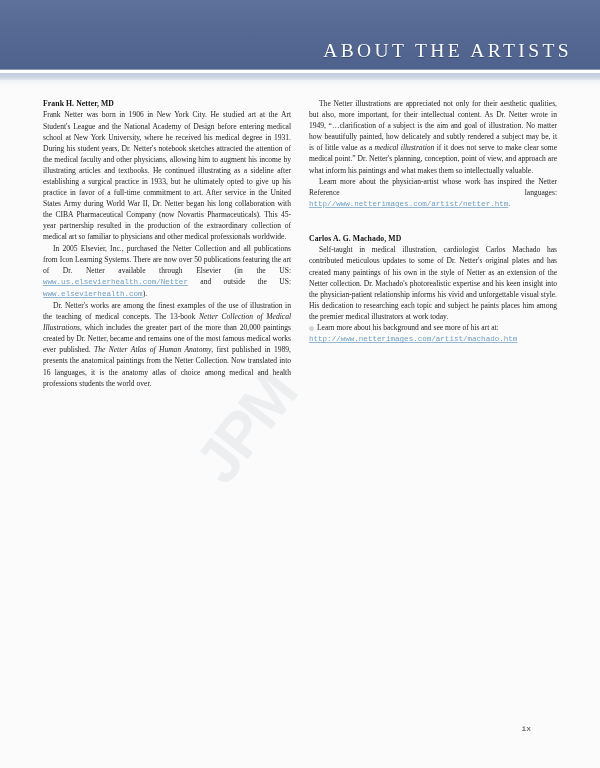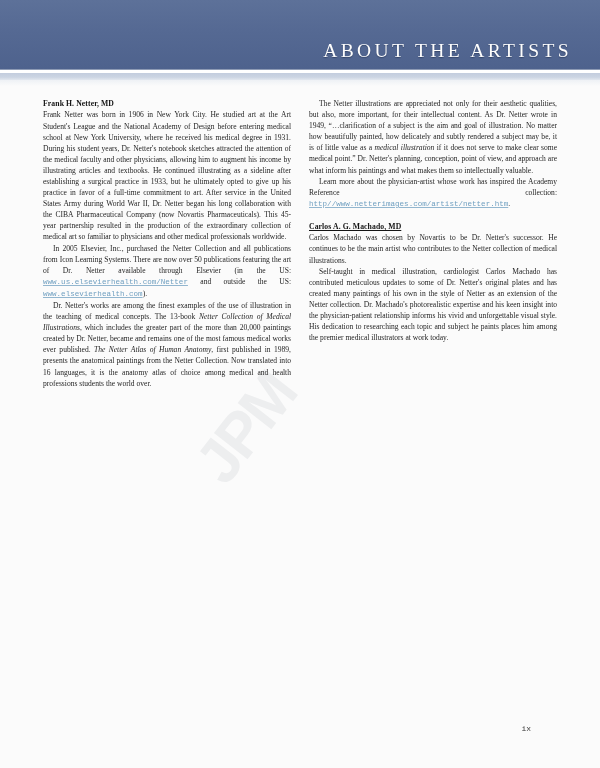--- a/index.html
+++ b/index.html
@@ -118,22 +118,21 @@
   }
   h2.subhead {
     margin: 0;
     font-size: 7.7px;
     line-height: 11.4px;
     font-weight: bold;
     color: #141414;
     letter-spacing: 0.1px;
   }
   h2.subhead.spaced {
-    margin-top: 11px;
-    text-decoration: underline;
+    margin-top: 23px;
   }
   .it {
     font-style: italic;
     font-family: Liberation Serif, serif;
   }
   .url-note {
     color: #6f9fc0;
     text-decoration: underline;
     text-decoration-color: rgba(111,159,192,0.75);
     font-family: Liberation Mono, monospace;
@@ -177,23 +176,23 @@
 
     <div class="col">
       <h2 class="subhead">Frank H. Netter, MD</h2>
       <p>Frank Netter was born in 1906 in New York City. He studied art at the Art Student's League and the National Academy of Design before entering medical school at New York University, where he received his medical degree in 1931. During his student years, Dr. Netter's notebook sketches attracted the attention of the medical faculty and other physicians, allowing him to augment his income by illustrating articles and textbooks. He continued illustrating as a sideline after establishing a surgical practice in 1933, but he ultimately opted to give up his practice in favor of a full-time commitment to art. After service in the United States Army during World War II, Dr. Netter began his long collaboration with the CIBA Pharmaceutical Company (now Novartis Pharmaceuticals). This 45-year partnership resulted in the production of the extraordinary collection of medical art so familiar to physicians and other medical professionals worldwide.</p>
       <p class="indent"><span>In 2005 Elsevier, Inc., purchased the Netter Collection and all publications from Icon Learning Systems. There are now over 50 publications featuring the art of Dr. Netter available through Elsevier (in the US: </span><span class="url-note">www.us.elsevierhealth.com/Netter</span><span> and outside the US: </span><span class="url-note">www.elsevierhealth.com</span><span>).</span></p>
       <p class="indent"><span>Dr. Netter's works are among the finest examples of the use of illustration in the teaching of medical concepts. The 13-book </span><span class="it">Netter Collection of Medical Illustrations</span><span>, which includes the greater part of the more than 20,000 paintings created by Dr. Netter, became and remains one of the most famous medical works ever published. </span><span class="it">The Netter Atlas of Human Anatomy</span><span>, first published in 1989, presents the anatomical paintings from the Netter Collection. Now translated into 16 languages, it is the anatomy atlas of choice among medical and health professions students the world over.</span></p>
     </div>
 
     <div class="col">
       <p class="indent"><span>The Netter illustrations are appreciated not only for their aesthetic qualities, but also, more important, for their intellectual content. As Dr. Netter wrote in 1949, “…clarification of a subject is the aim and goal of illustration. No matter how beautifully painted, how delicately and subtly rendered a subject may be, it is of little value as a </span><span class="it">medical illustration</span><span> if it does not serve to make clear some medical point.” Dr. Netter's planning, conception, point of view, and approach are what inform his paintings and what makes them so intellectually valuable.</span></p>
-      <p class="indent"><span>Learn more about the physician-artist whose work has inspired the Academy Reference collection: </span><span class="url-note">http//www.netterimages.com/artist/netter.htm</span><span>.</span></p>
+      <p class="indent"><span>Learn more about the physician-artist whose work has inspired the Netter Reference languages: </span><span class="url-note">http//www.netterimages.com/artist/netter.htm</span><span>.</span></p>
       <h2 class="subhead spaced">Carlos A. G. Machado, MD</h2>
-      <p>Carlos Machado was chosen by Novartis to be Dr. Netter's successor. He continues to be the main artist who contributes to the Netter collection of medical illustrations.</p>
       <p class="indent">Self-taught in medical illustration, cardiologist Carlos Machado has contributed meticulous updates to some of Dr. Netter's original plates and has created many paintings of his own in the style of Netter as an extension of the Netter collection. Dr. Machado's photorealistic expertise and his keen insight into the physician-patient relationship informs his vivid and unforgettable visual style. His dedication to researching each topic and subject he paints places him among the premier medical illustrators at work today.</p>
+      <p><span class="bullet-dot"></span><span>Learn more about his background and see more of his art at:</span><br><span class="url-note">http://www.netterimages.com/artist/machado.htm</span></p>
     </div>
 
   </div>
 
   <div class="folio">ix</div>
 
 </div>
 
 </body></html>

